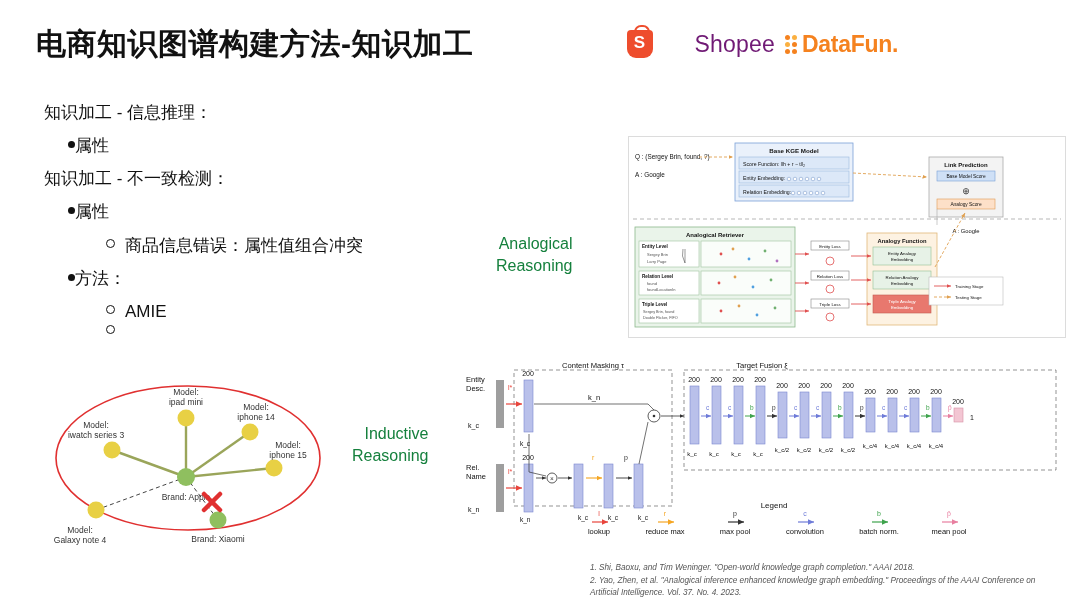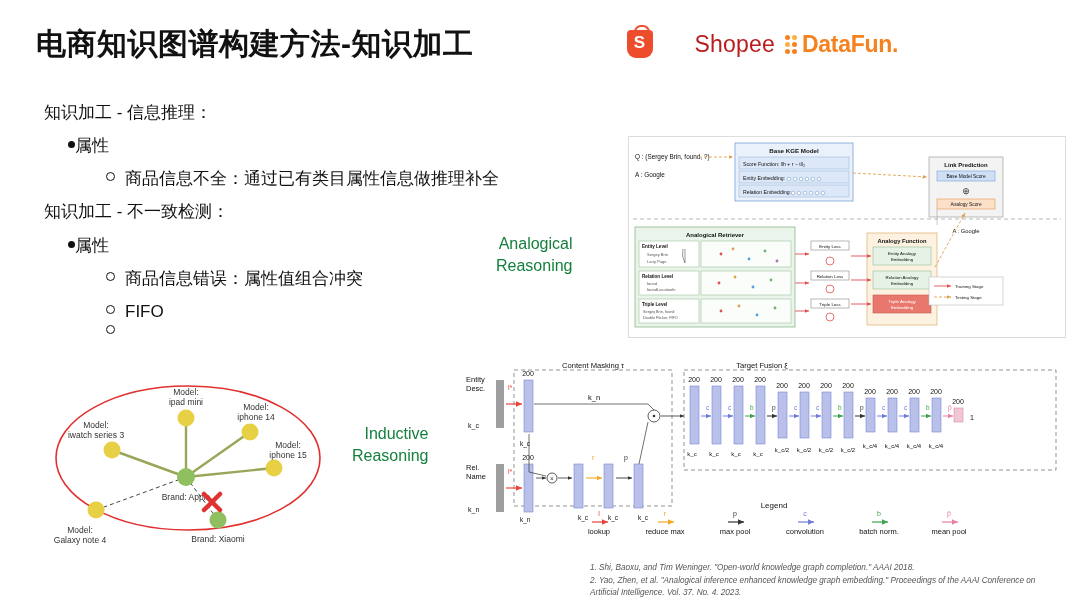--- a/index.html
+++ b/index.html
@@ -69,21 +69,21 @@
     right: 0;
     top: 3px;
     text-align: center;
     color: #fff;
     font-size: 17px;
     font-weight: 700;
     line-height: 20px;
   }
   .shopee-word {
     font-size: 23px;
-    color: #b91c1c;
+    color: #701a75;
     font-weight: 500;
     letter-spacing: 0.2px;
     margin-left: 36px;
   }
   .datafun {
     display: flex;
     align-items: center;
     gap: 3px;
   }
   .dots {
@@ -202,36 +202,36 @@
       <span class="datafun-word">DataFun.</span>
     </div>
   </div>
 
   <div class="bullets">
     <div class="b-l0">知识加工 - 信息推理：</div>
     <div class="b-l1">
       <span class="dot-filled"></span>
       <span>属性</span>
     </div>
-    <div class="b-l2">
-      <span class="dot-hollow"></span>
-      <span>商品信息不全：通过已有类目属性信息做推理补全</span>
-    </div>
     <div class="b-l0">知识加工 - 不一致检测：</div>
     <div class="b-l1">
       <span class="dot-filled"></span>
       <span>属性</span>
     </div>
     <div class="b-l2">
       <span class="dot-hollow"></span>
       <span>商品信息错误：属性值组合冲突</span>
     </div>
+    <div class="b-l1">
+      <span class="dot-filled"></span>
+      <span>方法：</span>
+    </div>
     <div class="b-l2">
       <span class="dot-hollow"></span>
-      <span>FIFO</span>
+      <span>AMIE</span>
     </div>
     <div class="b-l2">
       <span class="dot-hollow"></span>
     </div>
   </div>
 
   <div class="side-label" id="label-analogical" style="white-space:pre-line;">Analogical
 Reasoning</div>
   <div class="side-label" id="label-inductive" style="white-space:pre-line;">Inductive
 Reasoning</div>

